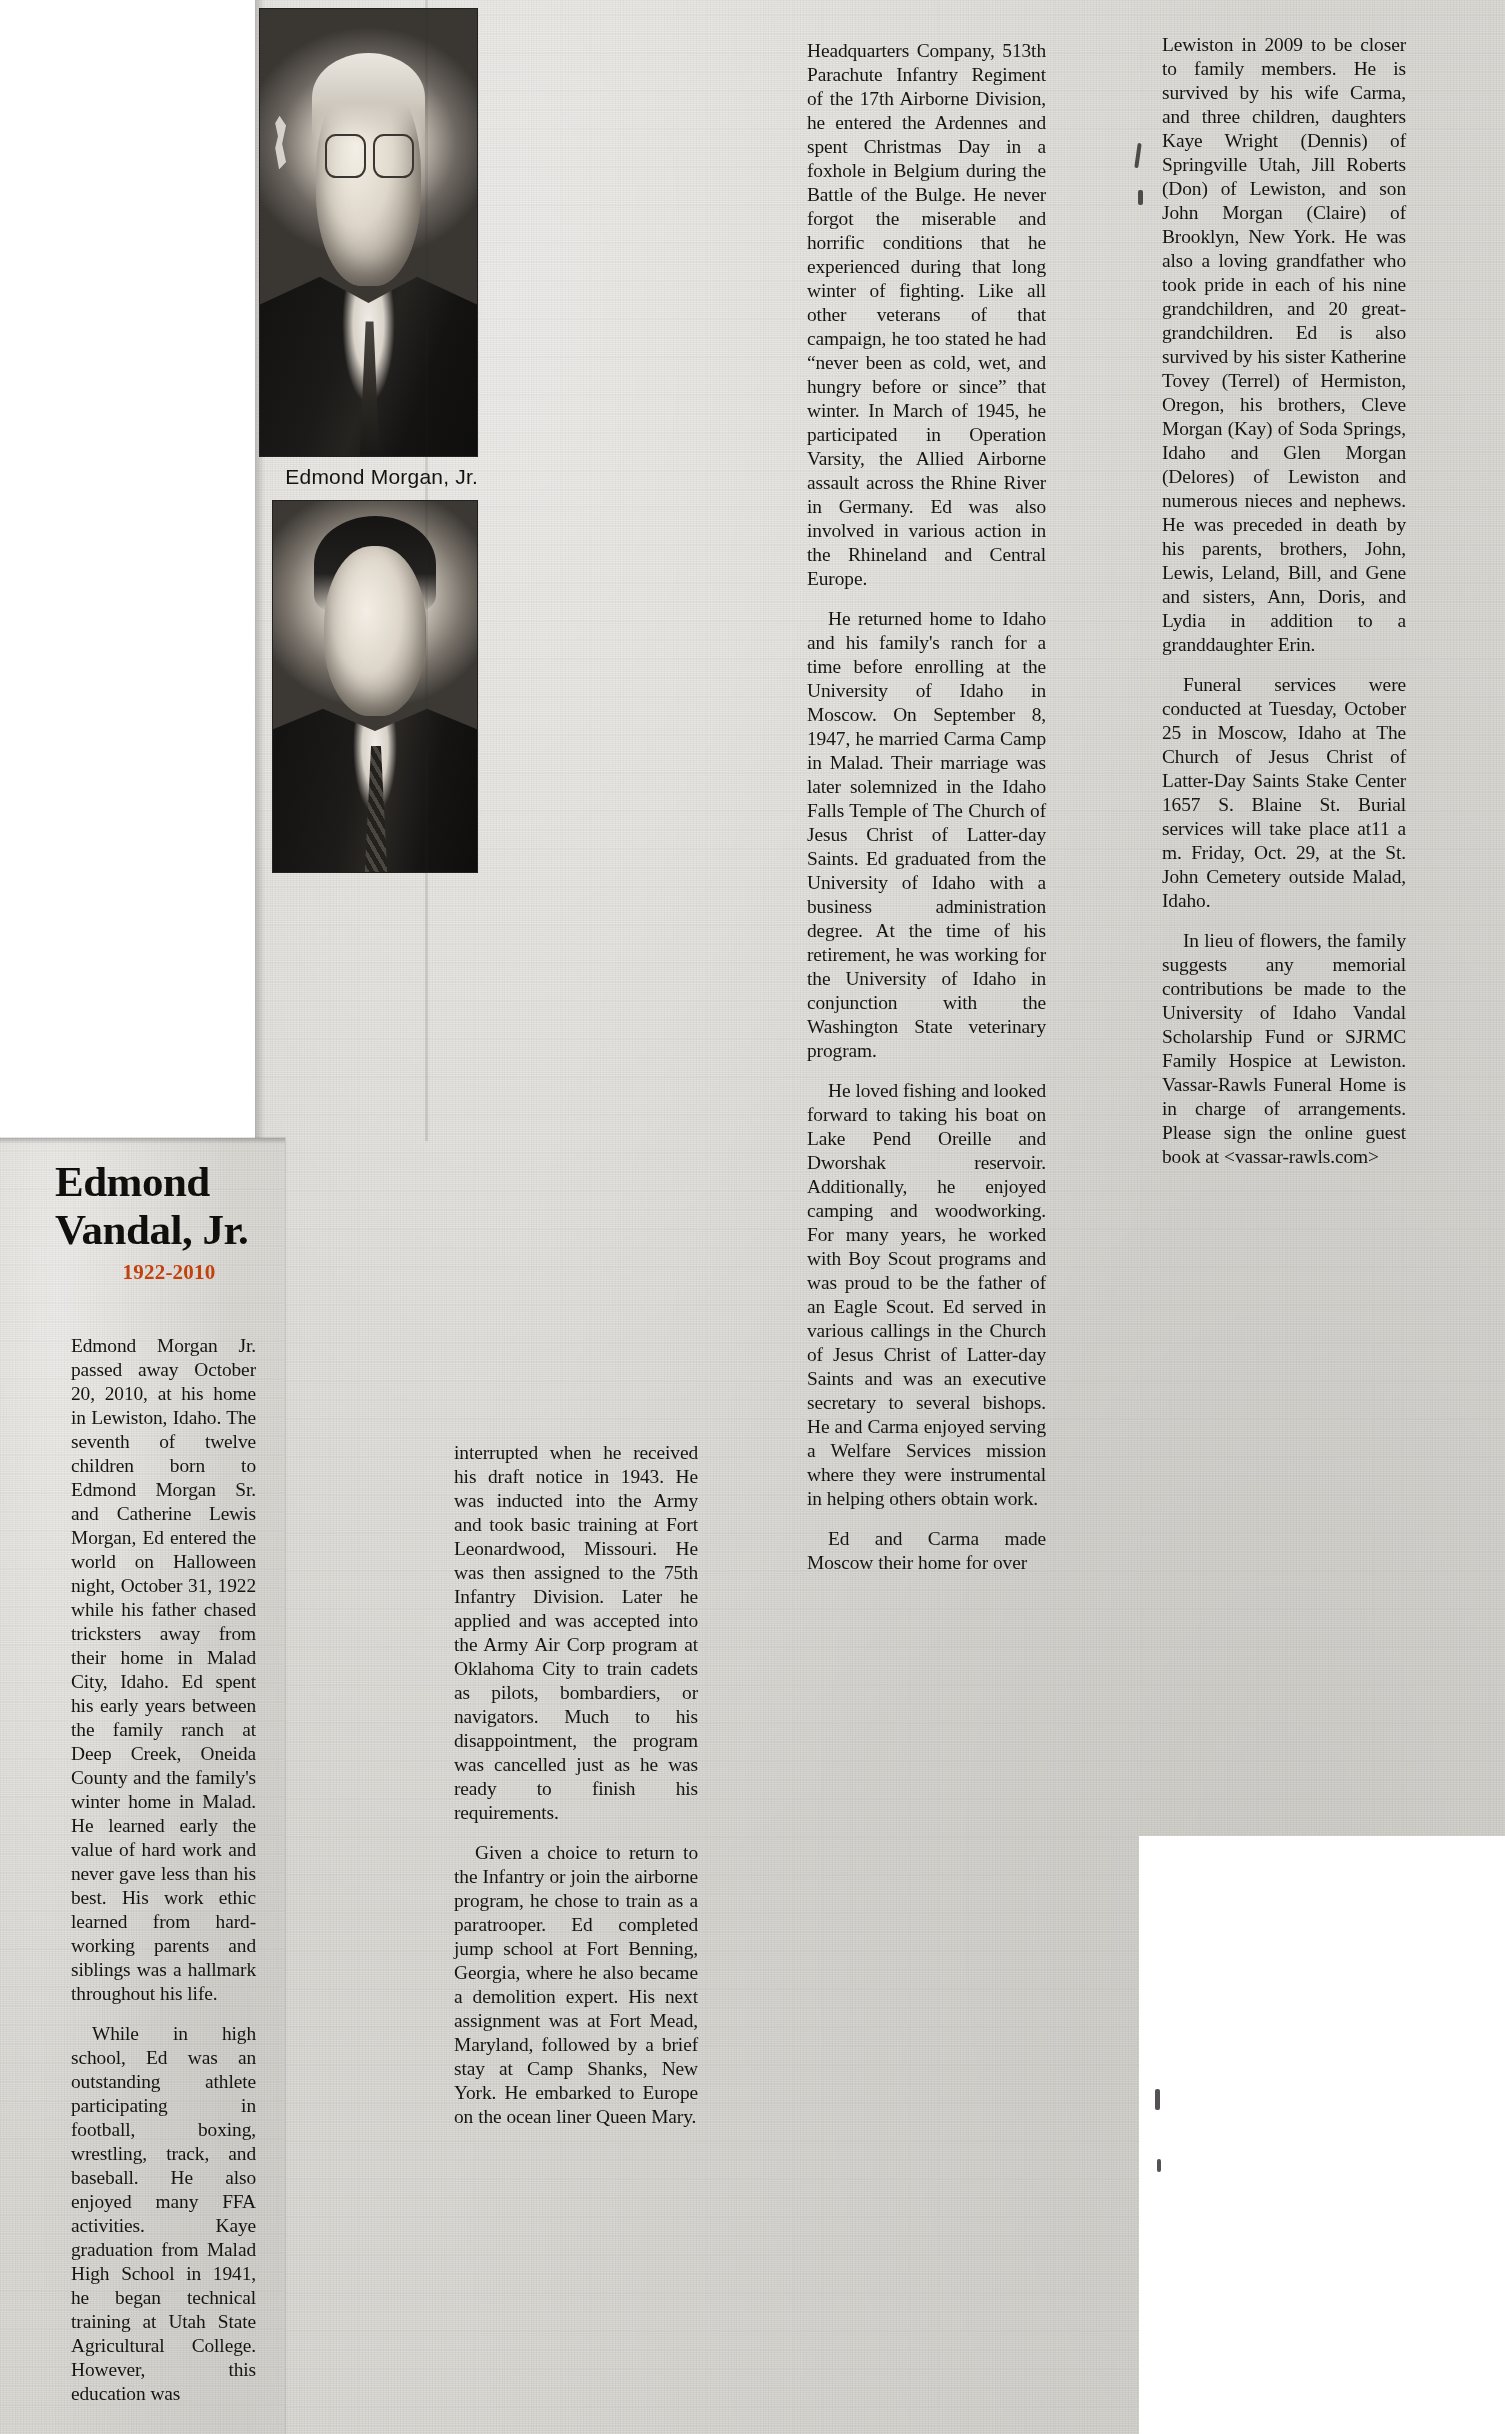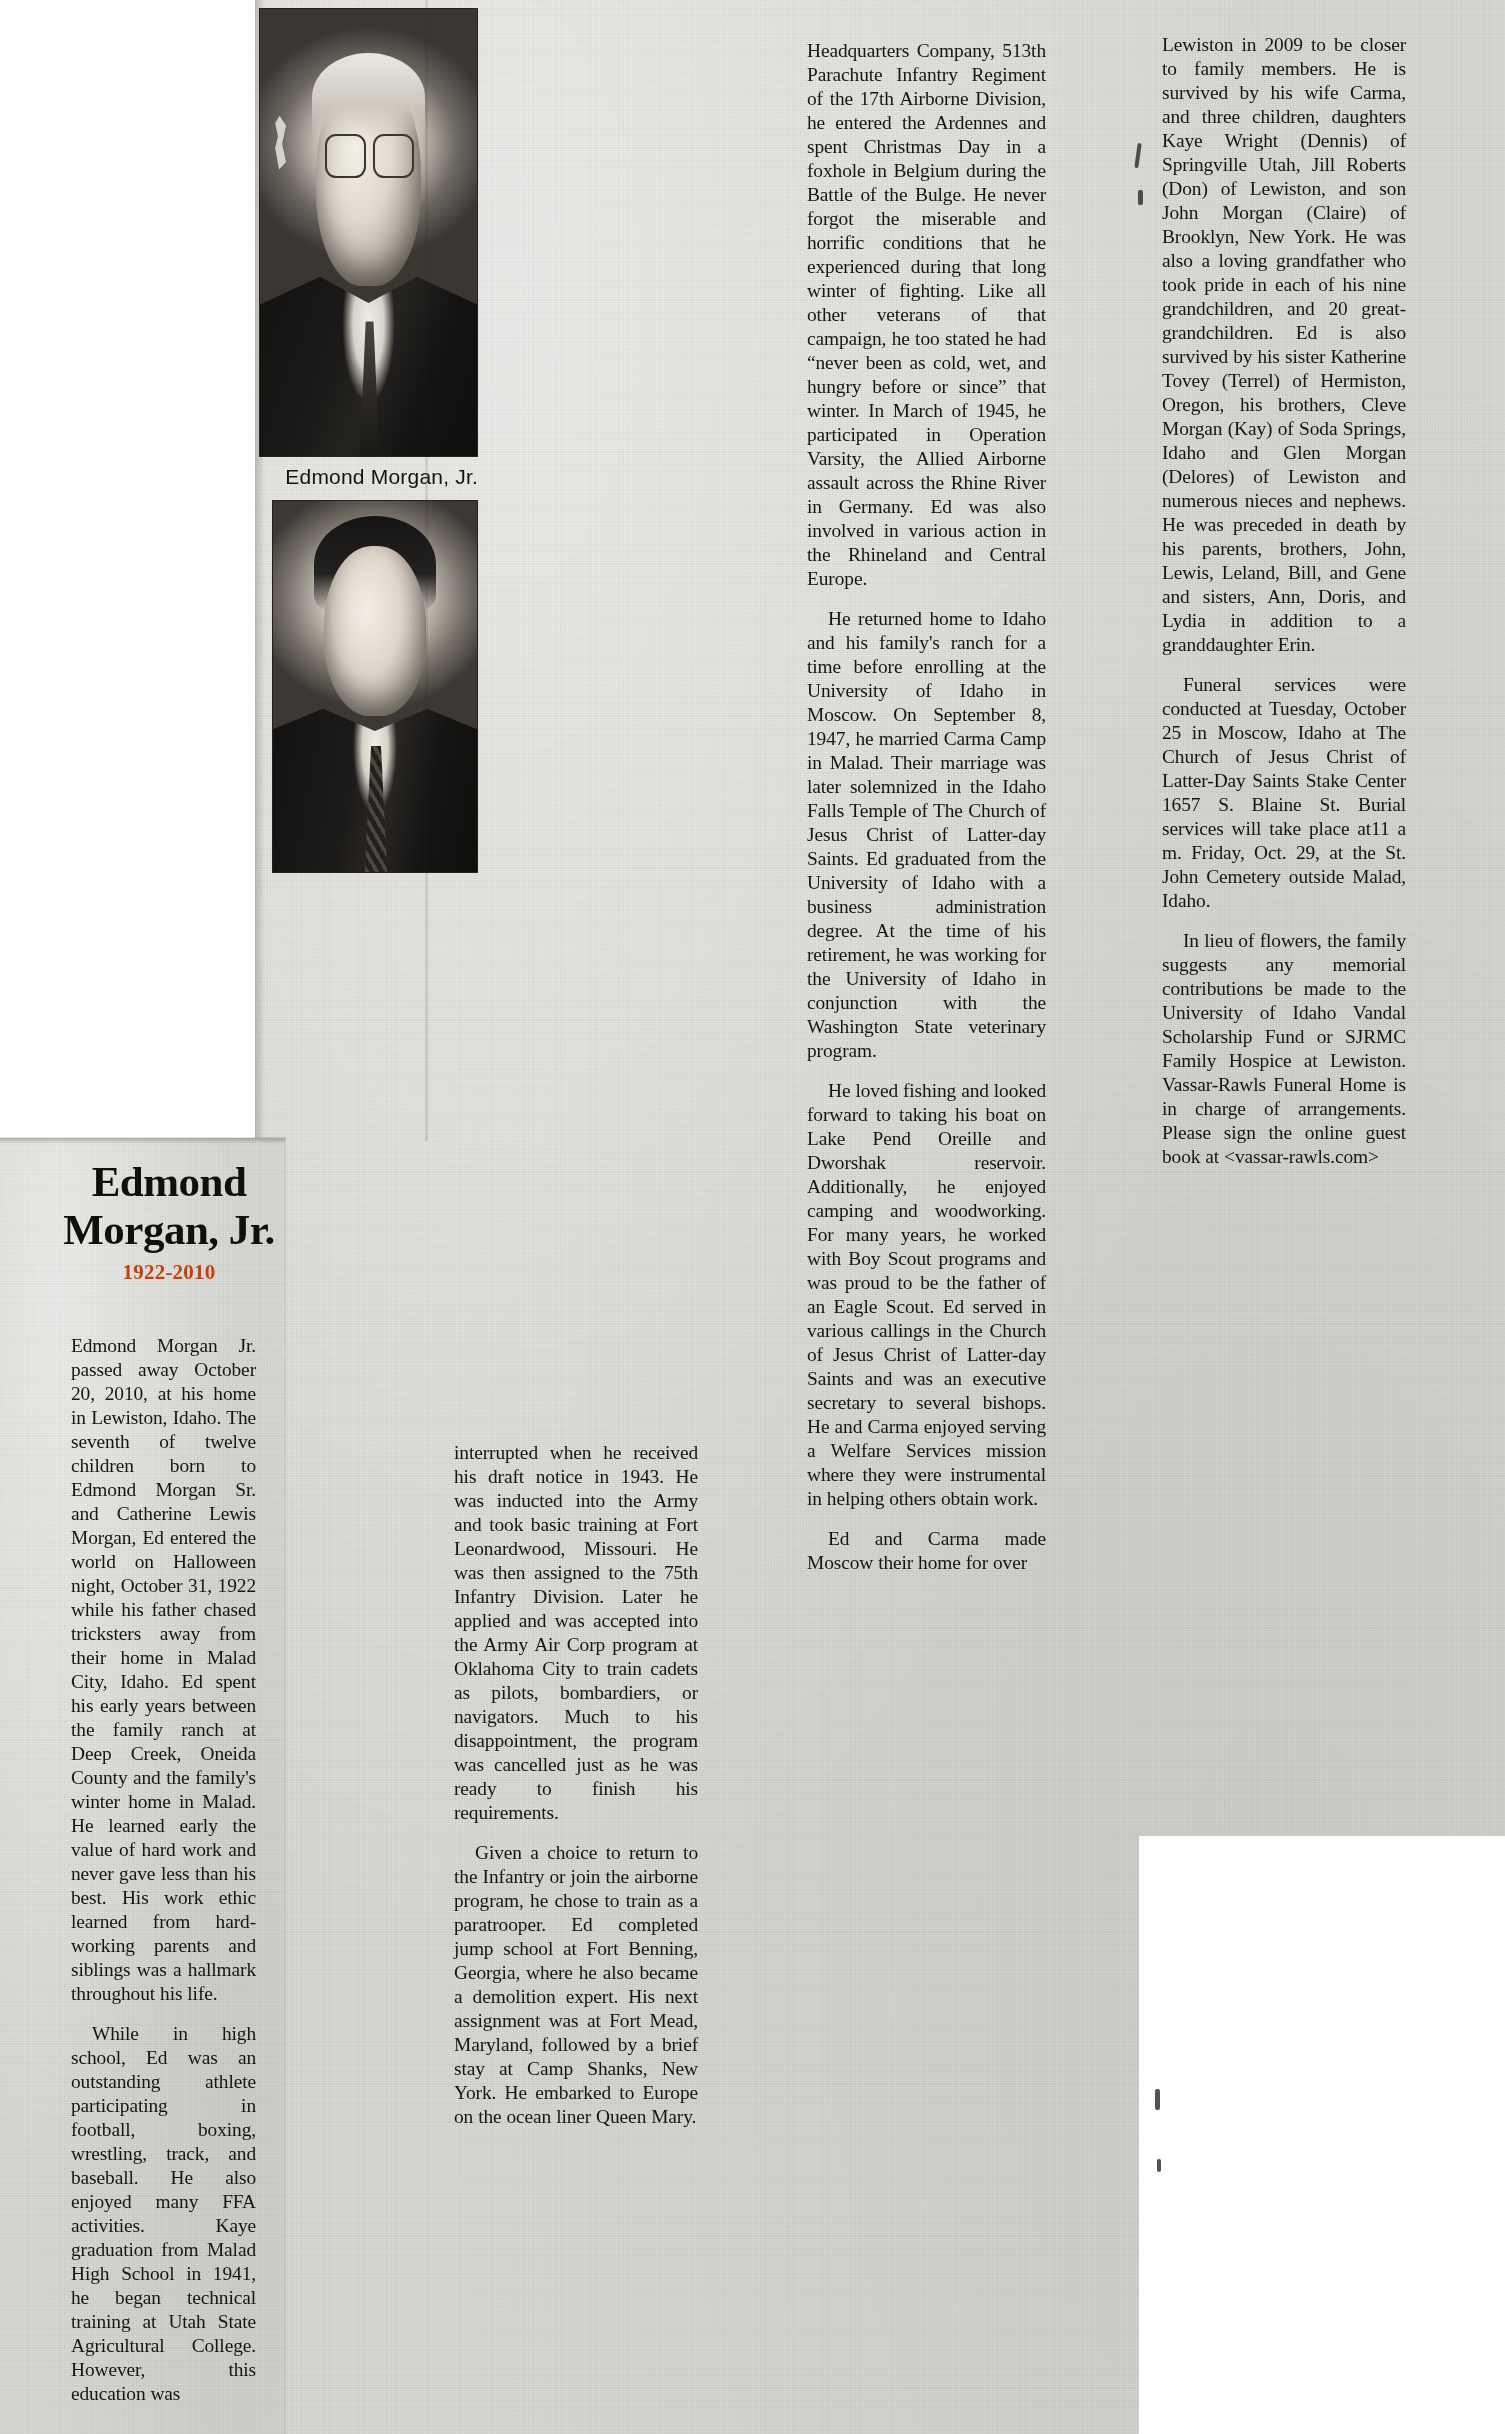--- a/index.html
+++ b/index.html
@@ -97,21 +97,20 @@
     width: 228px;
   }
   .headline {
     font-family: "Liberation Serif", "DejaVu Serif", serif;
     font-weight: bold;
     font-size: 43px;
     line-height: 48px;
     color: #100f0e;
     letter-spacing: -0.5px;
     margin: 0;
-    text-align: center;
   }
   .years {
     font-weight: bold;
     font-size: 21px;
     line-height: 25px;
     text-align: center;
     color: #c2410c;
     margin: 5.7px 0 1.9px 0;
     letter-spacing: 0.2px;
   }
@@ -263,21 +262,21 @@
   <div class="photo" id="photo-bot">
     <div class="ph-bg"></div>
     <div class="ph-hair2"></div>
     <div class="ph-head"></div>
     <div class="ph-suit"></div>
     <div class="ph-tie"></div>
   </div>
 
   <div id="headline-block">
     <div class="headline">Edmond</div>
-    <div class="headline">Morgan, Jr.</div>
+    <div class="headline">Vandal, Jr.</div>
     <div class="years">1922-2010</div>
   </div>
 
   <div class="column" id="col-1">
     <p class="noindent">Edmond Morgan Jr. passed away October 20, 2010, at his home in Lewiston, Idaho. The seventh of twelve children born to Edmond Morgan Sr. and Catherine Lewis Morgan, Ed entered the world on Halloween night, October 31, 1922 while his father chased tricksters away from their home in Malad City, Idaho. Ed spent his early years between the family ranch at Deep Creek, Oneida County and the family's winter home in Malad. He learned early the value of hard work and never gave less than his best. His work ethic learned from hard-working parents and siblings was a hallmark throughout his life.</p>
     <p>While in high school, Ed was an outstanding athlete participating in football, boxing, wrestling, track, and baseball. He also enjoyed many FFA activities. Kaye graduation from Malad High School in 1941, he began technical training at Utah State Agricultural College. However, this education was</p>
   </div>
 
   <div class="column" id="col-2">
     <p class="noindent">interrupted when he received his draft notice in 1943. He was inducted into the Army and took basic training at Fort Leonardwood, Missouri. He was then assigned to the 75th Infantry Division. Later he applied and was accepted into the Army Air Corp program at Oklahoma City to train cadets as pilots, bombardiers, or navigators. Much to his disappointment, the program was cancelled just as he was ready to finish his requirements.</p>

